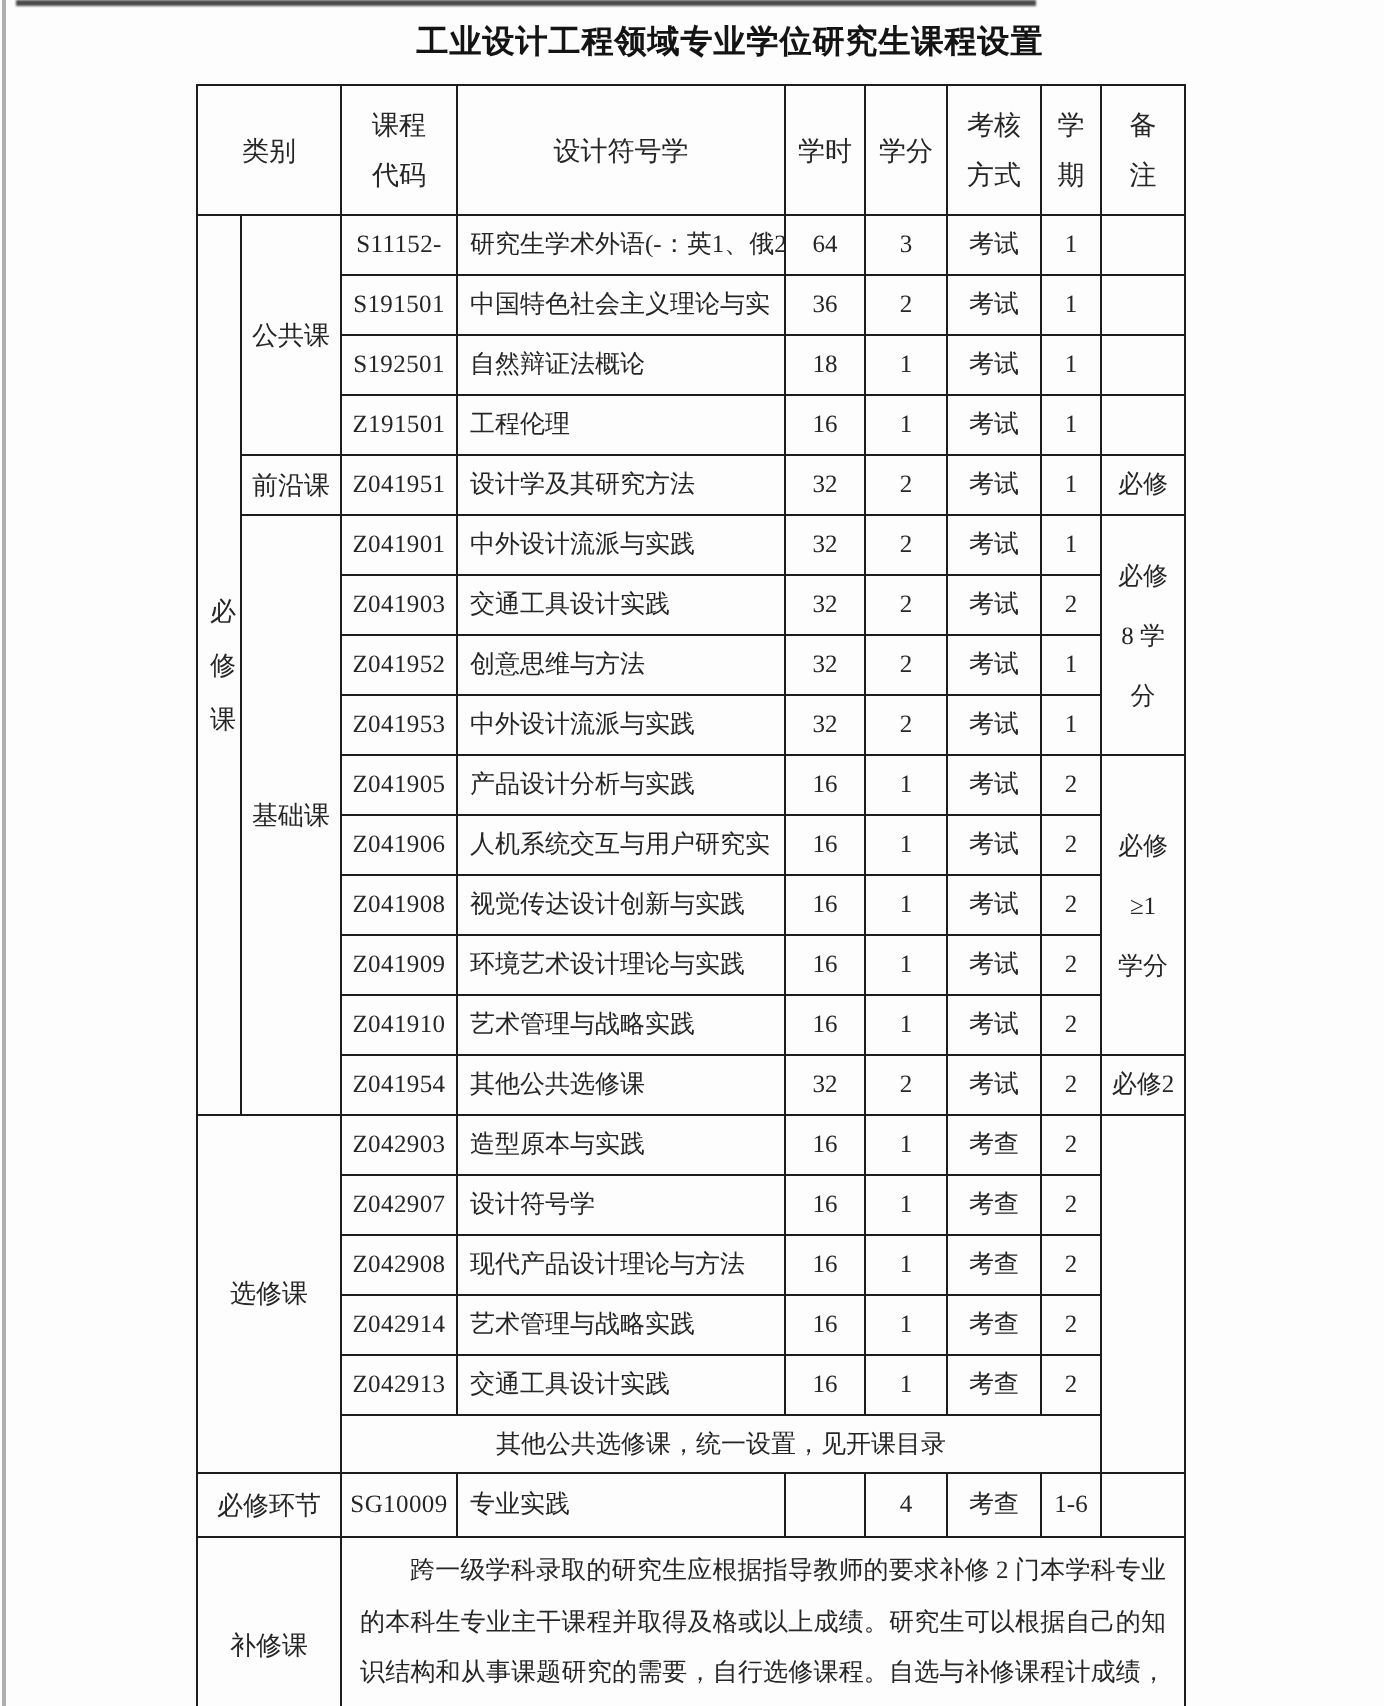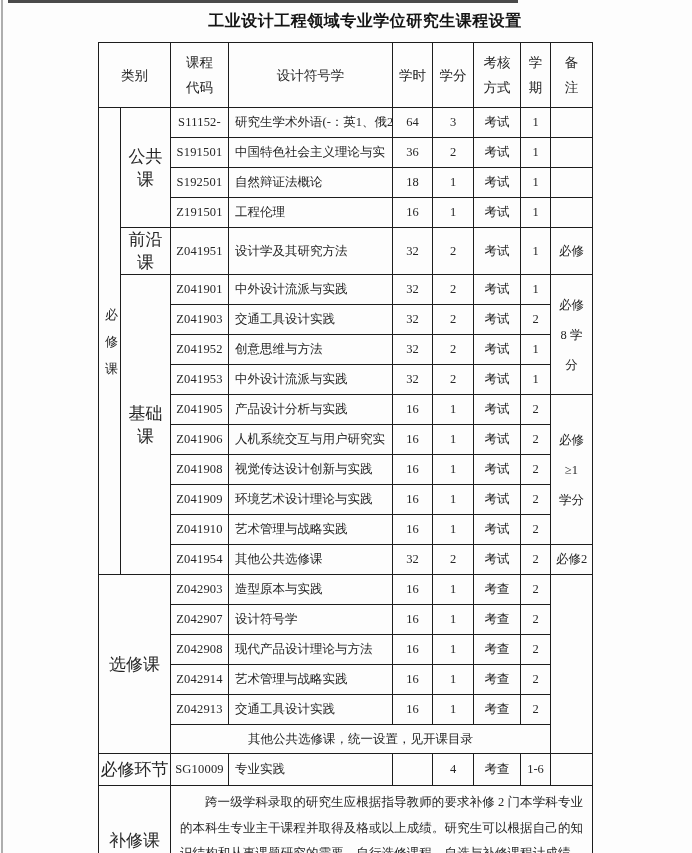--- a/index.html
+++ b/index.html
@@ -27,21 +27,21 @@
   }
   td,th{
     border:1.5px solid #1d1d1d;
     padding:0;text-align:center;vertical-align:middle;
     font-size:12.5px;font-weight:normal;color:#262626;
     overflow:hidden;
   }
   th{font-size:13.5px;line-height:25px;white-space:pre-line;}
   td.name{text-align:left;padding-left:6px;white-space:nowrap;}
   td.code{letter-spacing:.2px;margin-top:44px;}
-  td.cat{font-size:17px;}
+  td.cat{font-size:13px;}
   td.vertical{line-height:27px;font-size:13px;padding:0 2px;text-align:right;}
   td.note{white-space:pre-line;font-size:12.5px;}
   td.note-tall{white-space:pre-line;line-height:30px;font-size:12.5px;}
   td.para{
     text-align:justify;padding:4px 9px 2px 9px;
     font-size:12.5px;line-height:25.5px;text-indent:25px;
     white-space:normal;vertical-align:top;
   }
   tr.rh{height:65px}
   tr.r30{height:30px}

